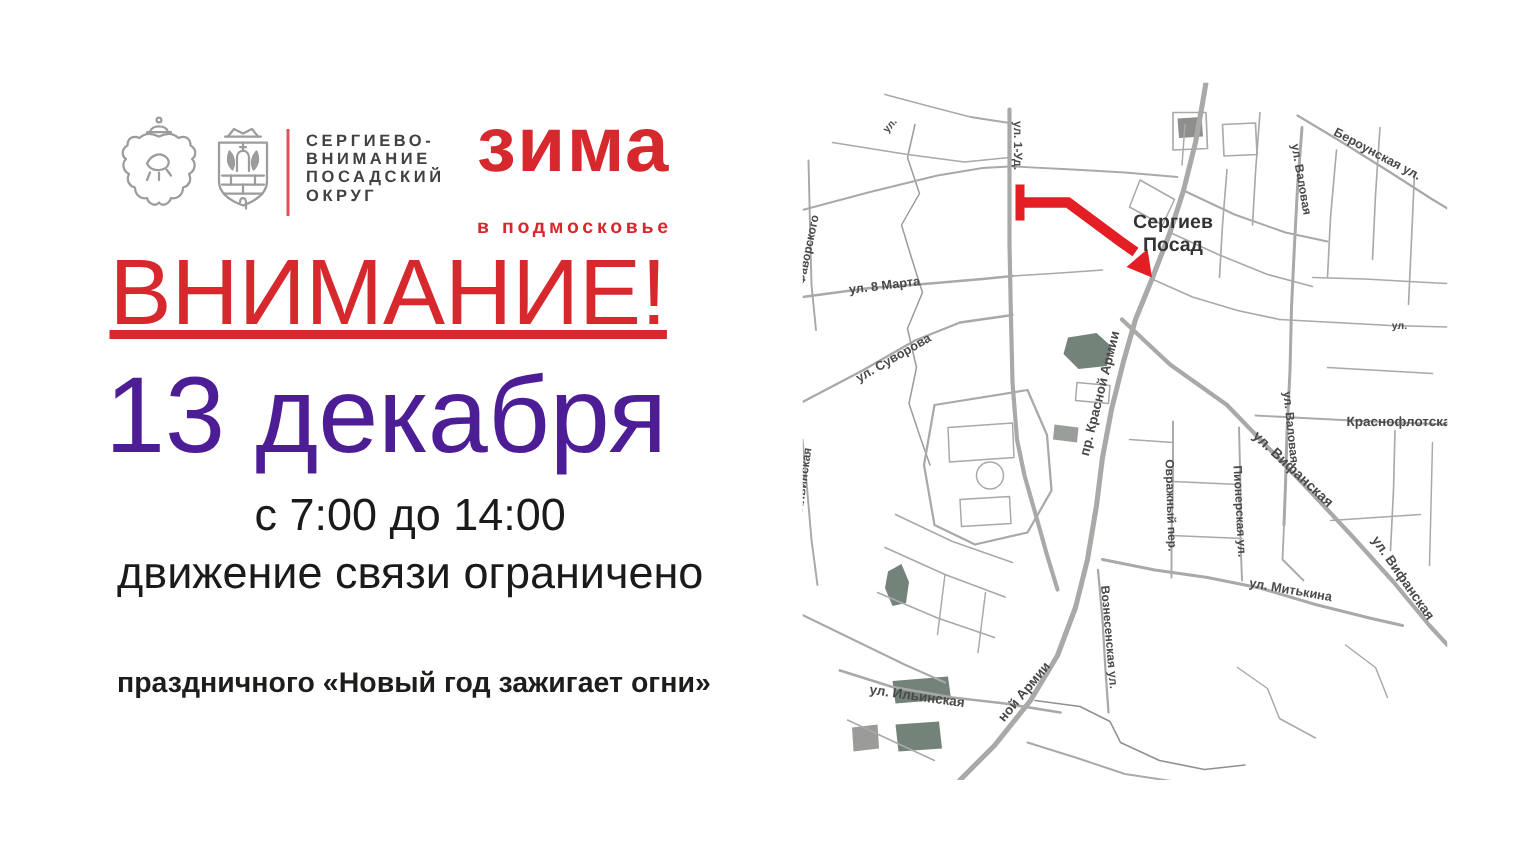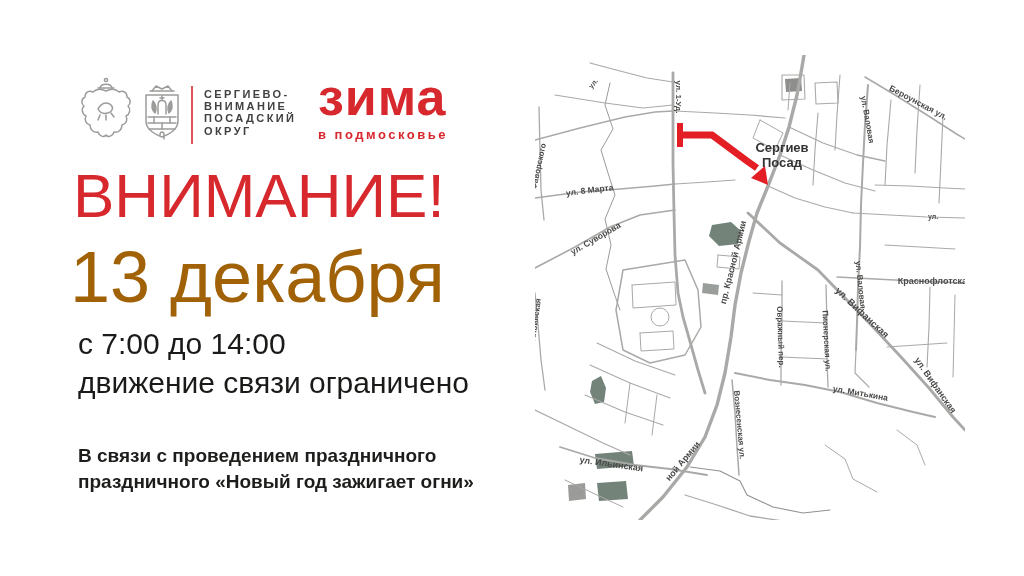--- a/index.html
+++ b/index.html
@@ -7,25 +7,25 @@
   .poster{
     position:relative;width:1024px;height:576px;background:#ffffff;overflow:hidden;
     font-family:"Liberation Sans",sans-serif;color:#1d1d1b;
   }
   
   .arms{position:absolute;}
   .hdr-divider{position:absolute;left:191px;top:86px;width:2px;height:58px;background:var(--accent,#d7282d);opacity:.8;}
   .org{position:absolute;left:204px;top:88px;font-size:11px;font-weight:700;letter-spacing:2.4px;line-height:12.2px;color:#414042;}
   .brand{position:absolute;left:318px;top:74px;color:var(--accent,#d7282d);}
   .brand-title{font-size:52px;font-weight:700;line-height:47px;letter-spacing:1px;}
-  .brand-sub{font-size:13px;font-weight:700;letter-spacing:2.5px;margin-top:6px;white-space:nowrap;}
+  .brand-sub{font-size:13px;font-weight:700;letter-spacing:2.5px;margin-top:22px;white-space:nowrap;}
   
-  .attention{position:absolute;left:73px;top:160px;font-size:62px;font-weight:500;color:var(--accent,#d7282d);white-space:nowrap;}
-  .date{position:absolute;left:70px;top:236px;font-size:72px;font-weight:500;color:#a16207;white-space:nowrap;}
-  .schedule{position:absolute;left:78px;top:324px;font-size:30px;font-weight:500;line-height:39px;color:#1a1a18;}
+  .attention{position:absolute;left:73px;top:160px;font-size:62px;font-weight:500;color:var(--accent,#d7282d);white-space:nowrap;text-decoration:underline;}
+  .date{position:absolute;left:70px;top:236px;font-size:72px;font-weight:500;color:#4c1d95;white-space:nowrap;}
+  .schedule{position:absolute;left:78px;top:324px;font-size:30px;font-weight:500;line-height:39px;color:#1a1a18;text-align:center;}
   .details{position:absolute;left:78px;top:443px;font-size:19px;font-weight:700;line-height:26px;color:#1d1d1b;}
   
   .map-wrap{position:absolute;left:535px;top:55px;width:430px;height:465px;overflow:hidden;}
   .map-wrap svg{display:block;font-family:"Liberation Sans",sans-serif;}
 </style>
 </head>
 <body>
 
 <div class="poster">
 
@@ -71,21 +71,20 @@
 
   <div class="attention">ВНИМАНИЕ!</div>
   <div class="date">13 декабря</div>
 
   <div class="schedule">
     <div>с 7:00 до 14:00</div>
     <div>движение связи ограничено</div>
   </div>
 
   <div class="details">
-    <div>В связи с проведением праздничного</div>
     <div>праздничного «Новый год зажигает огни»</div>
   </div>
 
   <div class="map-wrap">
     <svg id="map-svg" width="430" height="465" viewBox="0 0 430 465">
         <polygon points="177,170 196,167 206,176 203,189 184,191 174,181" fill="#74837a"></polygon>
         <polygon points="57,326 66,321 71,333 69,347 60,349 55,337" fill="#74837a"></polygon>
         <polygon points="60,399 97,396 99,411 62,414" fill="#74837a"></polygon>
         <polygon points="62,428 91,426 93,444 64,446" fill="#74837a"></polygon>
         <polygon points="168,228 184,230 183,240 167,238" fill="#9a9e9b"></polygon>

